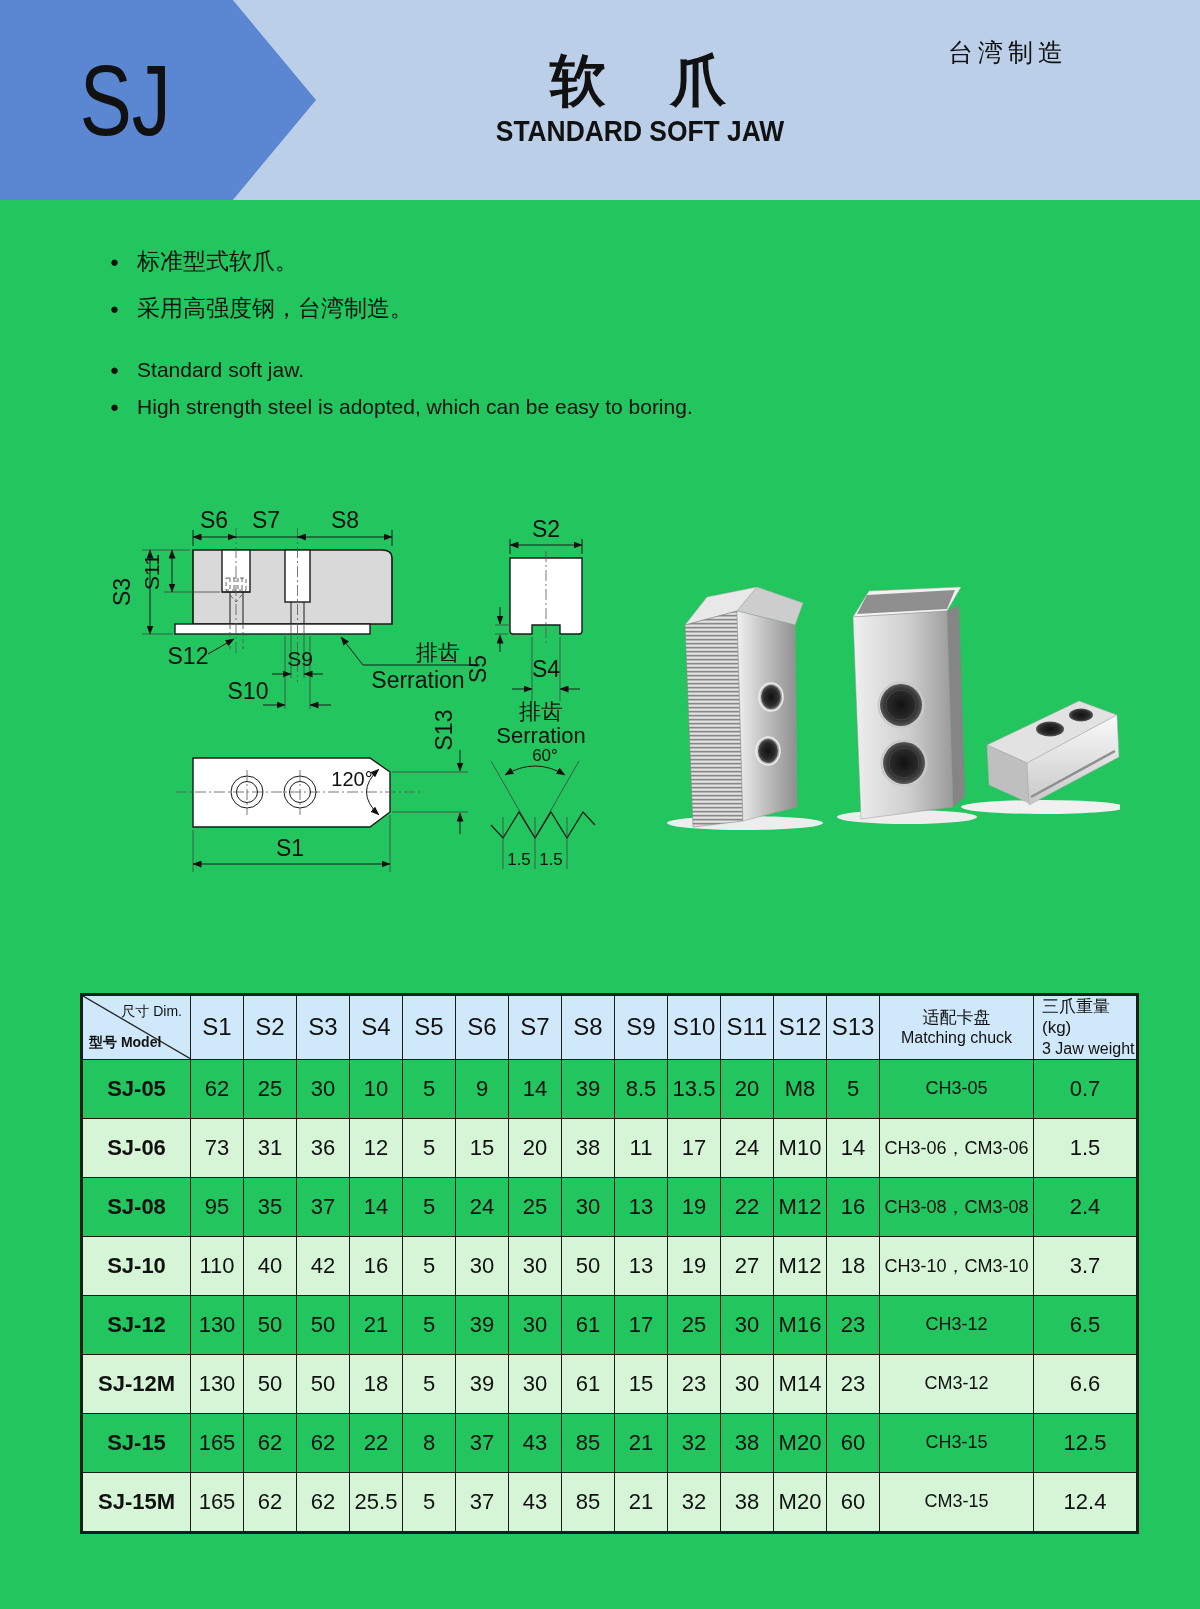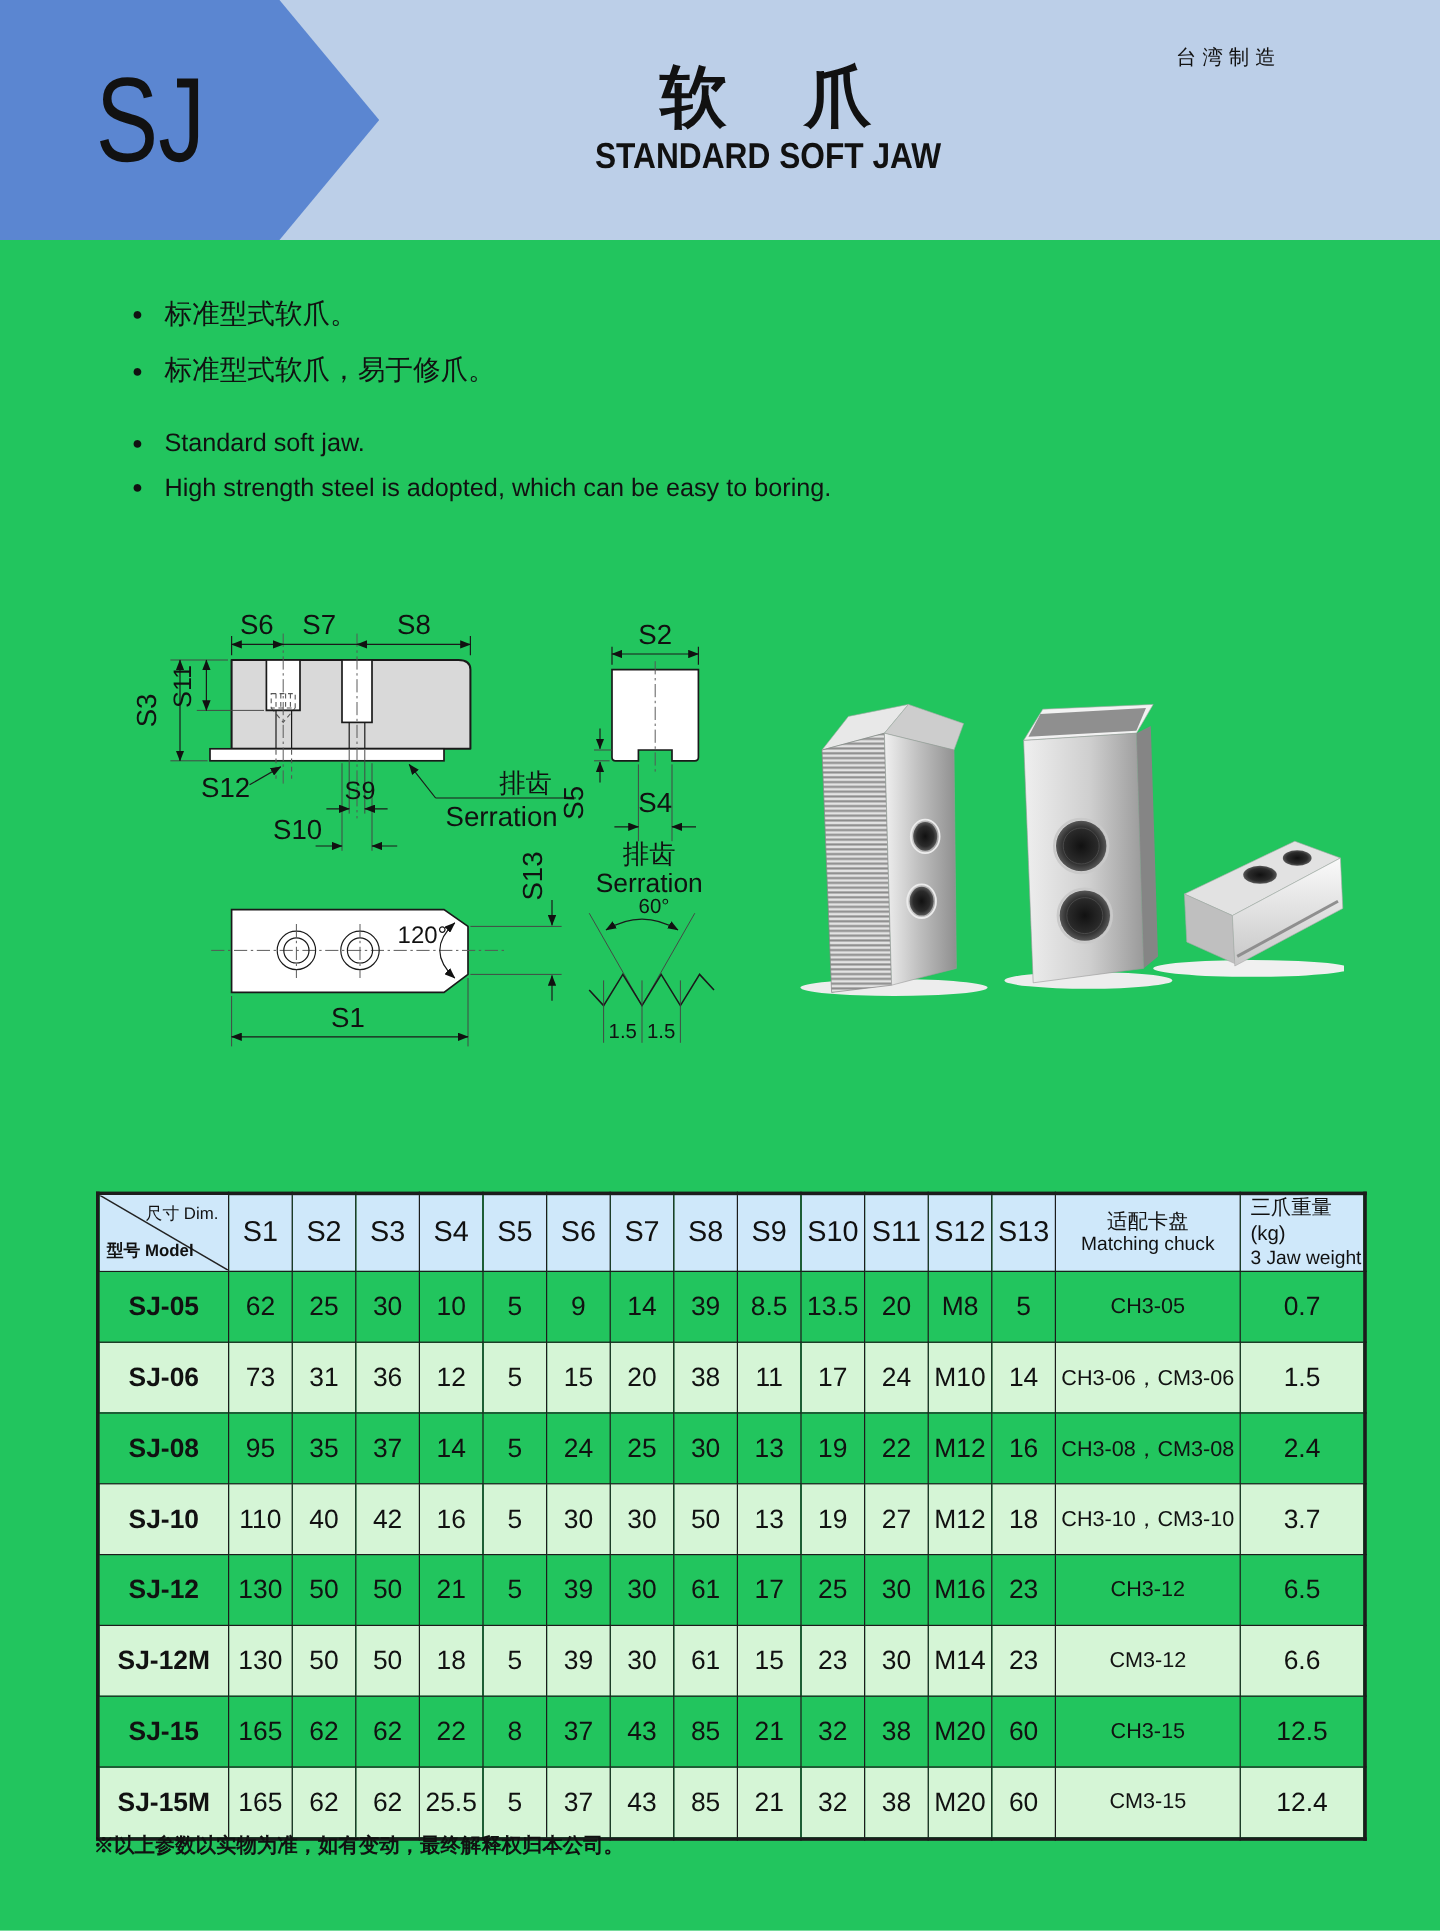--- a/index.html
+++ b/index.html
@@ -7,21 +7,21 @@
         font-family:"Liberation Sans",sans-serif;color:#111;padding-left:44px;}
   
   .banner{position:absolute;left:0;top:0;width:1200px;height:200px;background:#bccfe8;}
   .arrow{position:absolute;left:0;top:0;width:316px;height:200px;background:#5b86d1;
          clip-path:polygon(0 0,73.7% 0,100% 50%,73.7% 100%,0 100%);}
   .sj{position:absolute;left:0;top:0;width:250px;height:200px;display:flex;align-items:center;justify-content:center;}
   .sj span{font-size:100px;line-height:1;display:inline-block;transform:scaleX(.78);}
   .titles{position:absolute;left:320px;top:0;width:640px;text-align:center;}
   .title-cn{position:absolute;left:0;right:0;top:44px;font-size:56px;font-weight:700;letter-spacing:4px;}
   .title-en{position:absolute;left:0;right:0;top:114px;font-size:30px;font-weight:700;transform:scaleX(.88);}
-  .made-in{position:absolute;top:36px;right:132px;font-size:17px;letter-spacing:5px;}
+  .made-in{position:absolute;top:36px;right:132px;font-size:25px;letter-spacing:5px;}
   
   .features{position:absolute;left:110px;top:246px;}
   .features ul{list-style:none;margin:0;padding:0;}
   .features li{display:flex;align-items:baseline;margin:0 0 16px 0;font-size:23px;}
   .features .en-group{margin-top:34px;}
   .features .en-group li{font-size:21px;margin-bottom:13px;}
   .dot{font-size:15px;margin-right:18px;position:relative;top:-2px;}
   
   .dw{position:absolute;}
   .dw text{fill:#111;font-size:23px;font-family:"Liberation Sans",sans-serif;}
@@ -72,21 +72,21 @@
   </div>
 
   <div class="features">
     <ul>
       <li>
           <span class="dot">●</span>
           <span>标准型式软爪。</span>
         </li>
       <li>
           <span class="dot">●</span>
-          <span>标准型式软爪，易于修爪。</span>
+          <span>采用高强度钢，台湾制造。</span>
         </li>
     </ul>
     <ul class="en-group">
       <li>
           <span class="dot">●</span>
           <span>Standard soft jaw.</span>
         </li>
       <li>
           <span class="dot">●</span>
           <span>High strength steel is adopted, which can be easy to boring.</span>
@@ -457,15 +457,14 @@
           <td class="num">32</td>
           <td class="num">38</td>
           <td class="num">M20</td>
           <td class="num">60</td>
           <td class="chuck">CM3-15</td>
           <td class="num">12.4</td>
         </tr>
       </tbody>
   </table>
 
-  <div class="footnote">※以上参数以实物为准，如有变动，最终解释权归本公司。</div>
 
 </div>
 
 </body></html>

